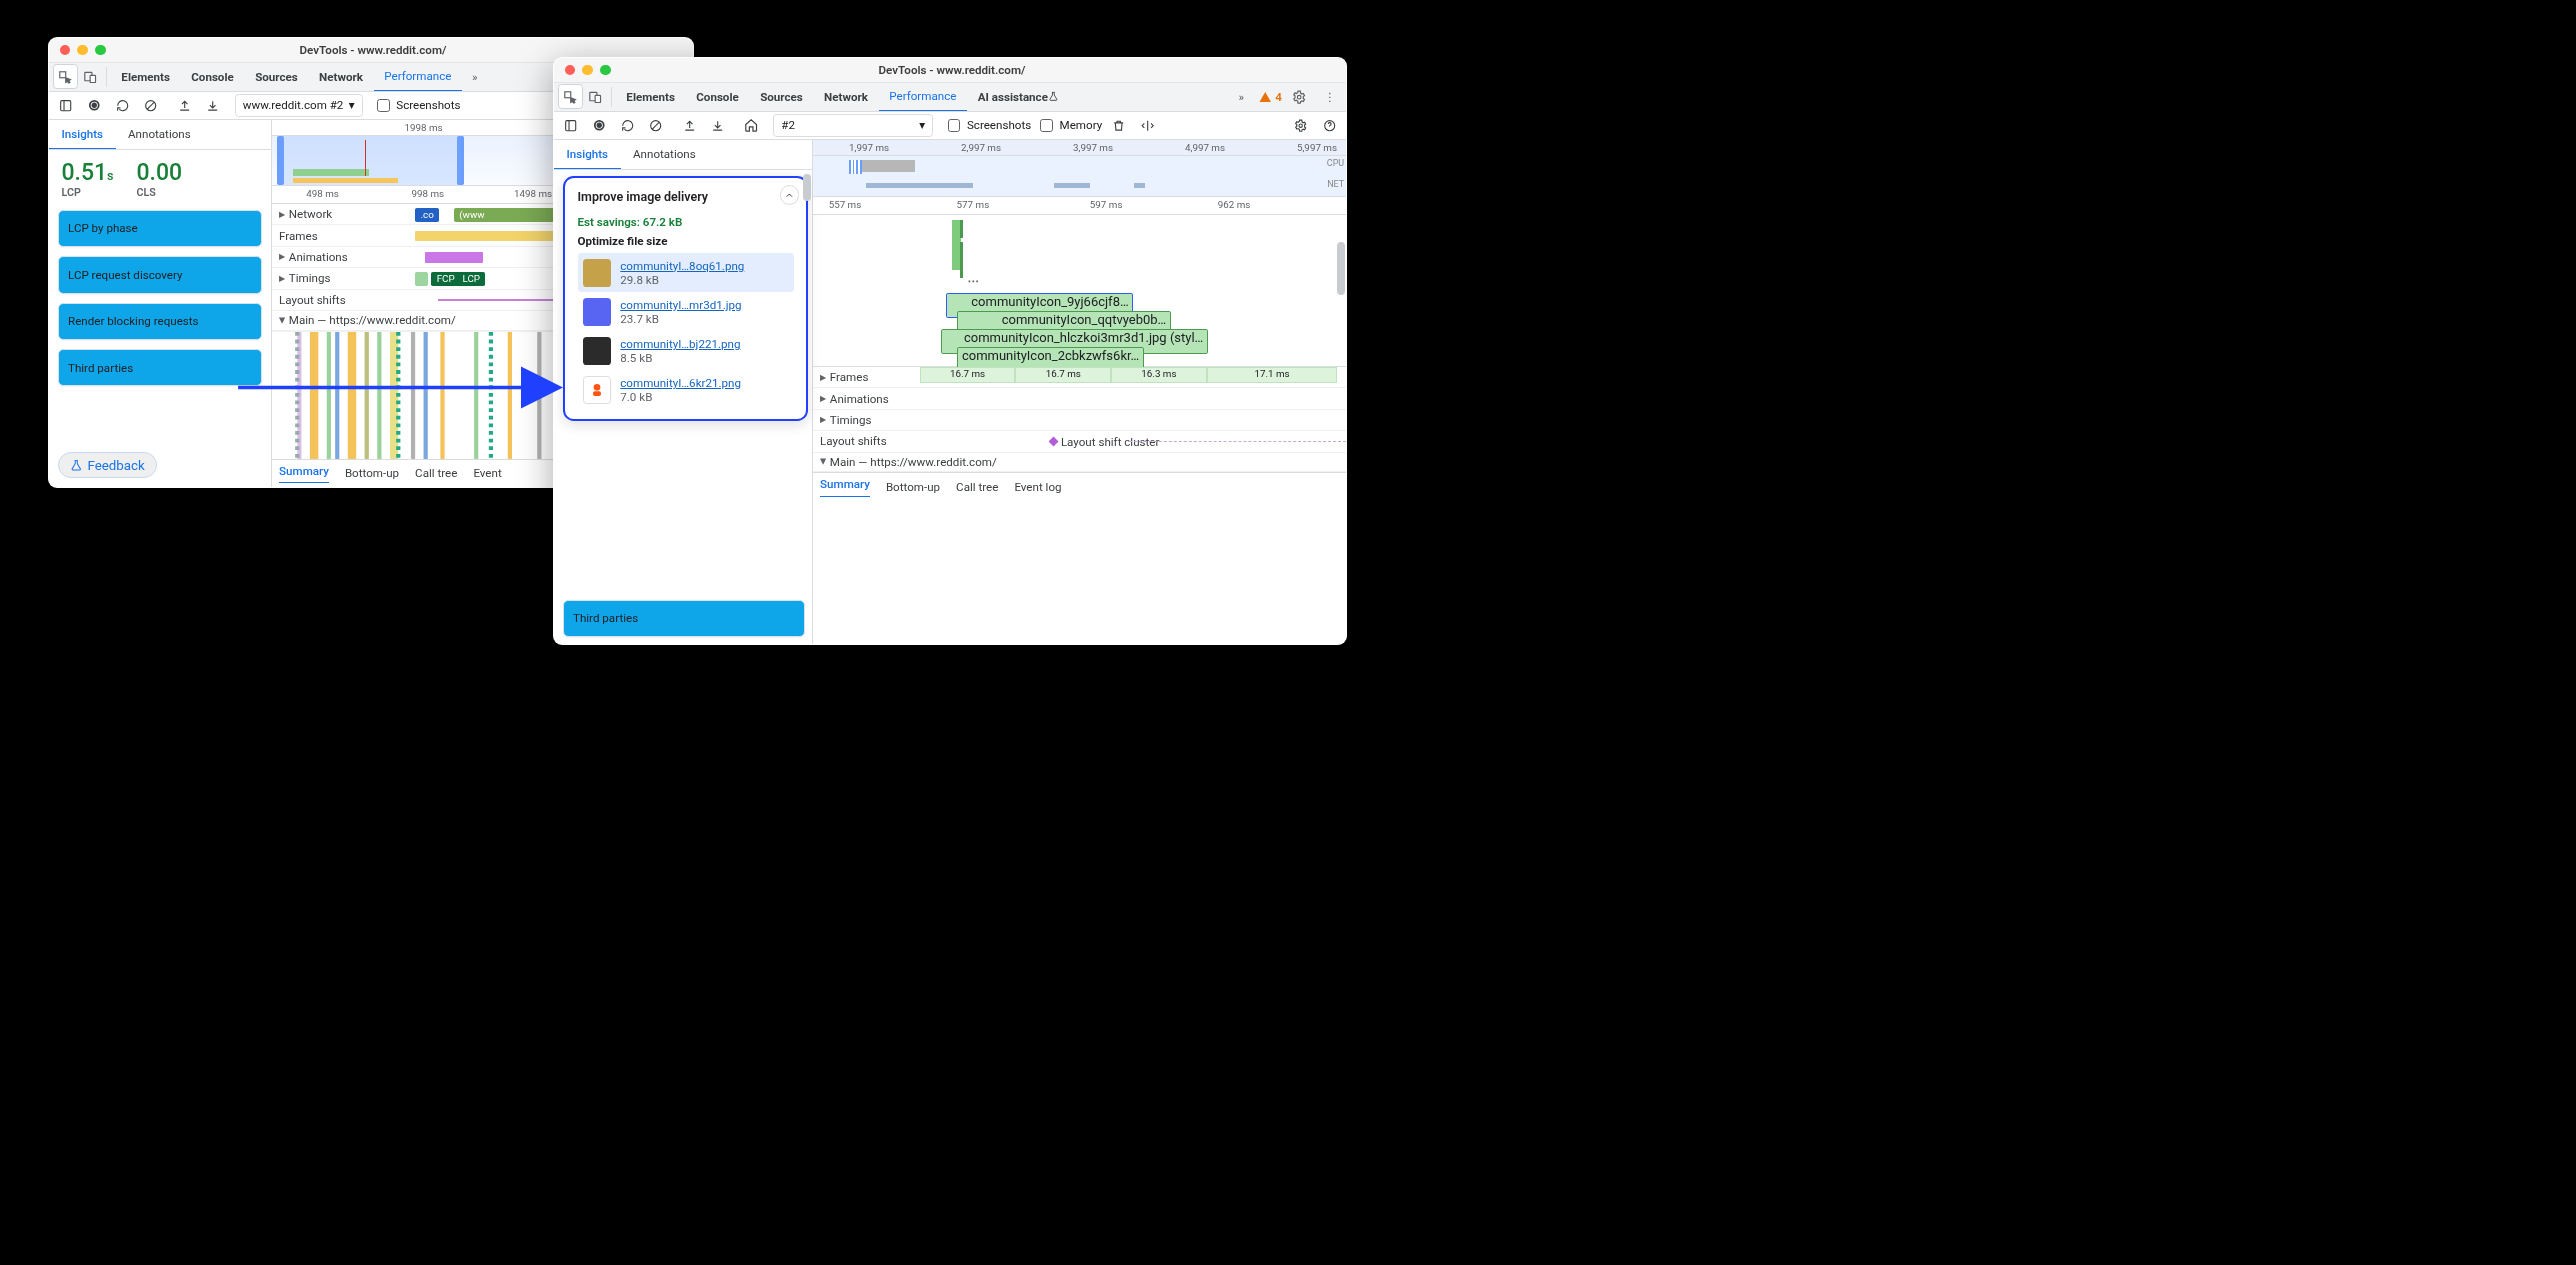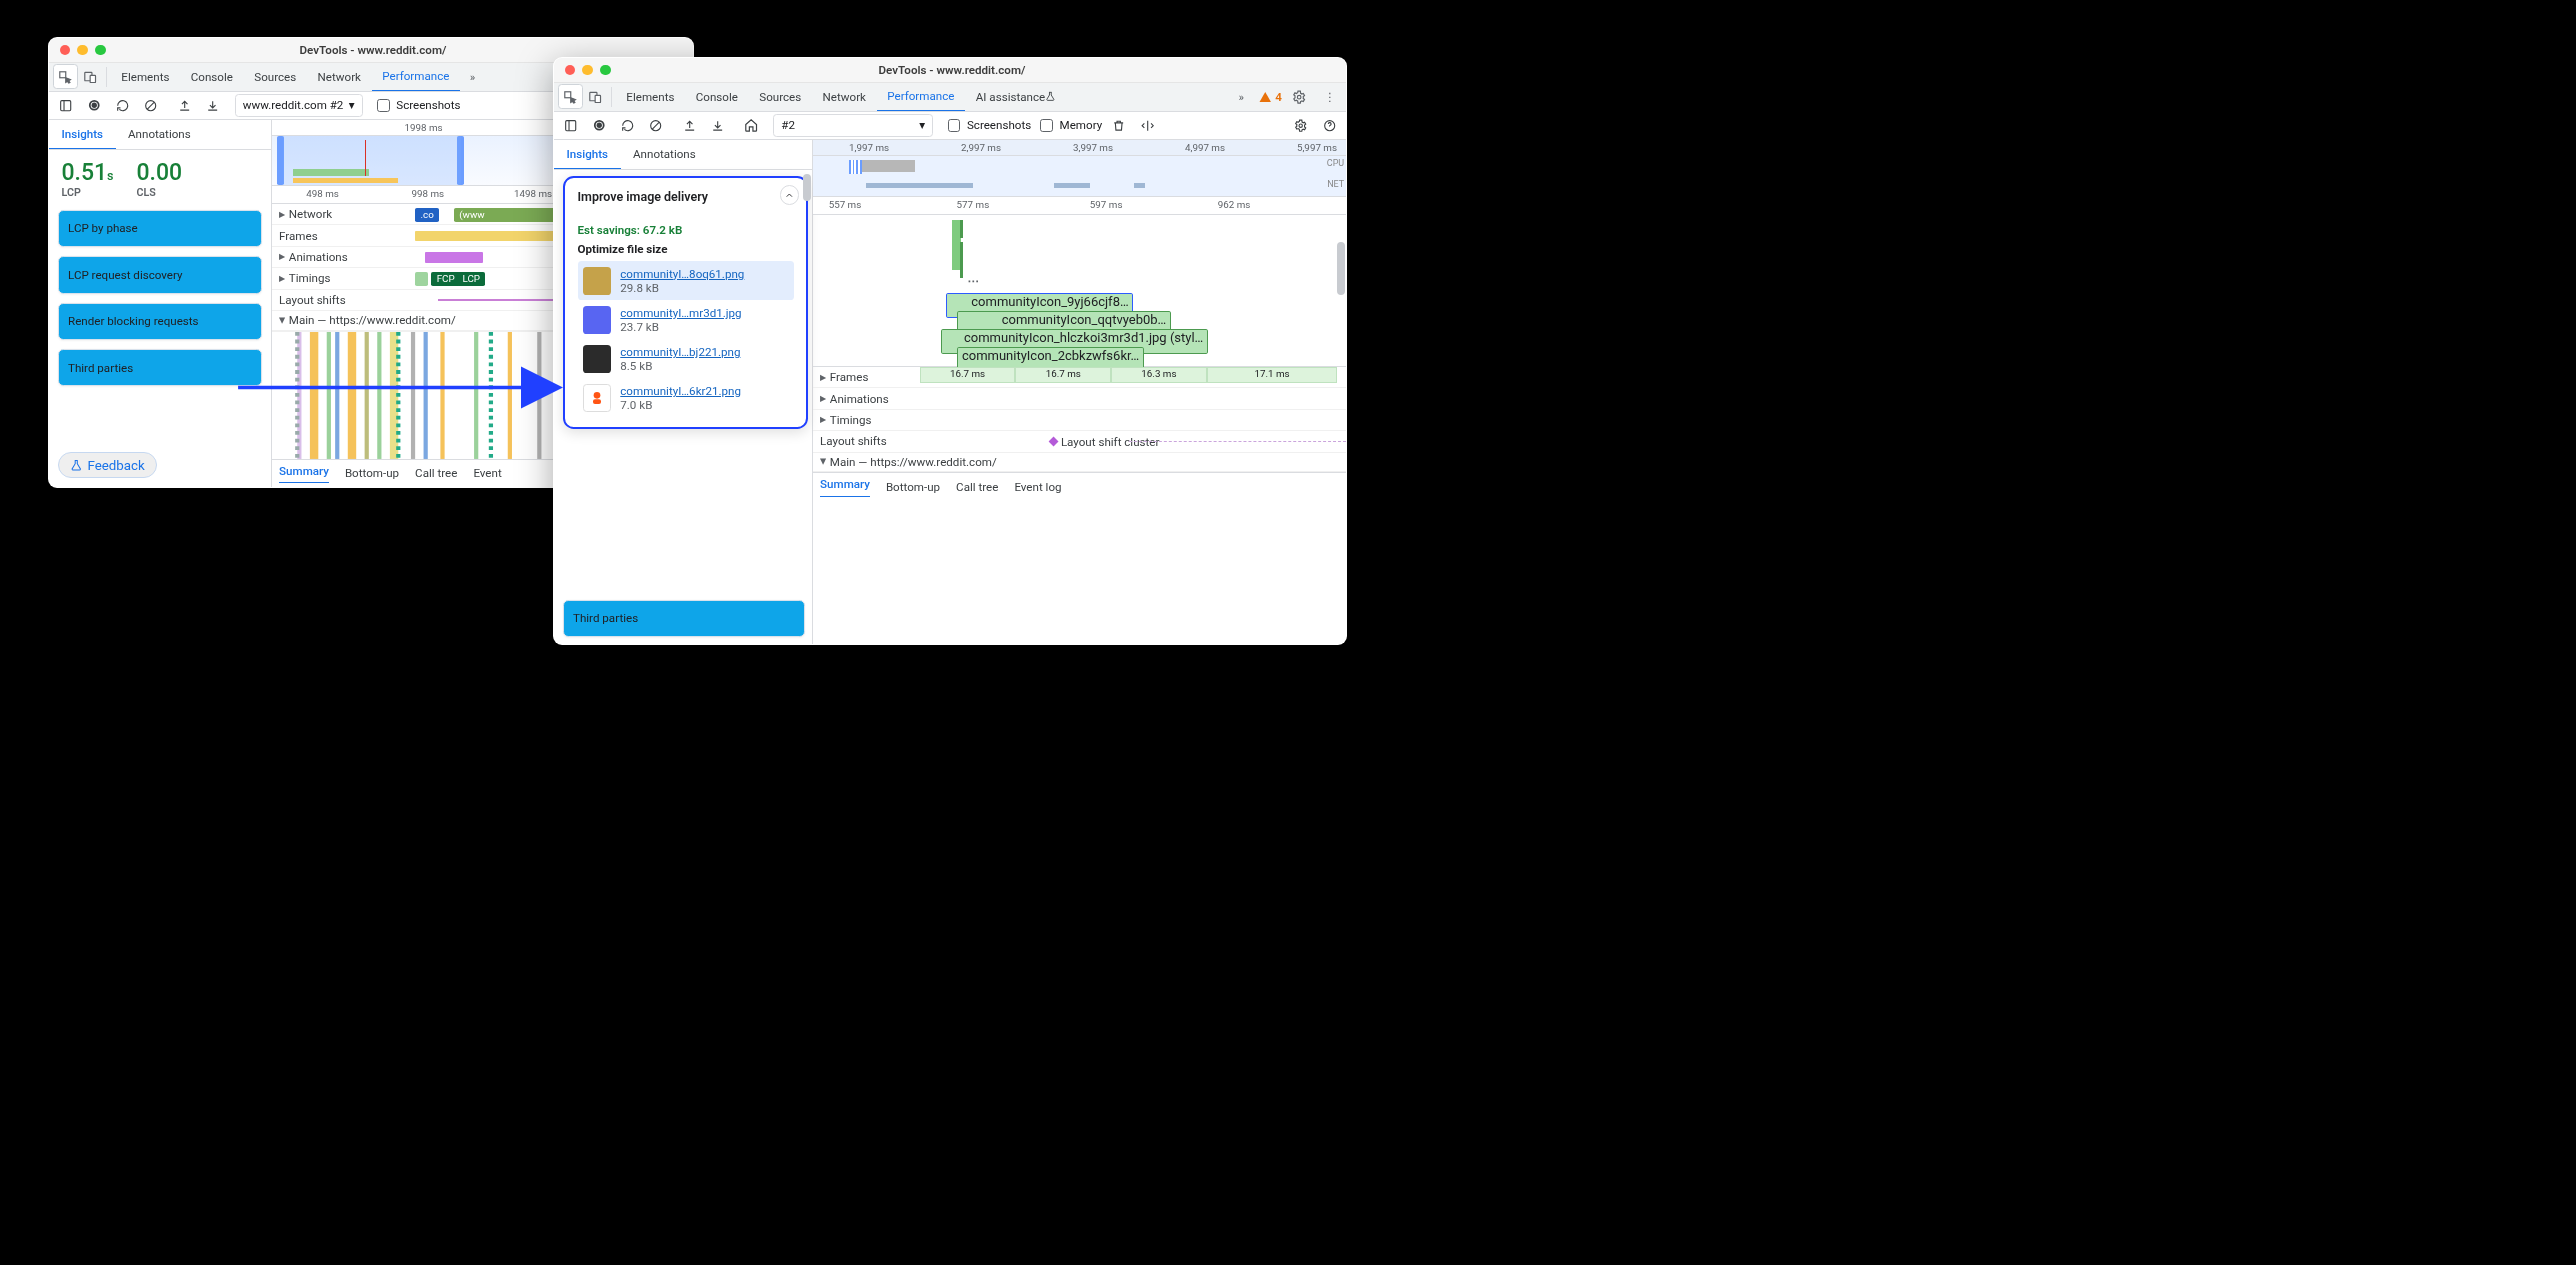--- a/index.html
+++ b/index.html
@@ -25,21 +25,21 @@
   
   .titlebar{display:flex;align-items:center;height:25px;background:#f6f6f6;border-bottom:0.9px solid #e5e5e5;}
   .traffic{display:flex;gap:7.1px;padding-left:10.7px;align-items:center;}
   .traffic span{width:10.7px;height:10.7px;border-radius:50%;display:block;}
   .titlebar .title{flex:1;text-align:center;font-weight:600;color:#3c3c3c;}
   
   .tabs{display:flex;align-items:center;height:28.5px;border-bottom:0.9px solid var(--border);padding:0 3.6px;gap:0;background:var(--panel);}
   .tabs .ico{width:25px;height:25px;display:flex;align-items:center;justify-content:center;color:#5f6368;border-radius:3.6px;}
   .tabs .ico.sel{border:0.9px solid #cfd4d9;background:#fff;}
   .tabs .sep{width:0.9px;height:19.6px;background:var(--border);margin:0 3.6px;}
-  .tab{padding:0 10.7px;height:28.5px;display:flex;align-items:center;color:#3c4043;cursor:pointer;}
+  .tab{padding:0 10.7px;height:28.5px;display:flex;align-items:center;color:#3c4043;cursor:pointer;font-weight:bold;}
   .tab.active{color:var(--blue);border-bottom:1.8px solid var(--blue);font-weight:400;}
   .right-icons{margin-left:auto;display:flex;align-items:center;gap:5.3px;color:#5f6368;}
   .warn{color:var(--orange);display:flex;align-items:center;gap:3.6px;font-weight:600;}
   
   .tbar{display:flex;align-items:center;height:28.5px;border-bottom:0.9px solid var(--border);gap:5.3px;padding:0 5.3px;background:#fff;}
   .tbar .ico{width:23px;height:23px;display:flex;align-items:center;justify-content:center;color:#3c4043;border-radius:3.6px;}
   .tbar .sel-box{display:flex;align-items:center;gap:5.3px;padding:0 7.1px;height:23px;border:0.9px solid var(--border);border-radius:3.6px;min-width:125px;justify-content:space-between;}
   .tbar label{display:flex;align-items:center;gap:3.6px;}
   .chk{appearance:none;width:12.5px;height:12.5px;border:1.3px solid #5f6368;border-radius:2.7px;}
   
@@ -67,21 +67,21 @@
   .trackrow .tri{font-size:8px;color:#5f6368;}
   .trackrow .lane{flex:1;position:relative;height:100%;}
   .bar{position:absolute;height:10.7px;top:5.3px;border-radius:0.9px;}
   .pill{position:absolute;height:14.3px;top:3.6px;display:flex;align-items:center;padding:0 5.3px;font-size:9.8px;border-radius:1.8px;color:#fff;}
   .flame{position:relative;flex:1;background:#fff;}
   .bottom-tabs{display:flex;border-top:0.9px solid var(--border);height:28.5px;align-items:center;padding:0 7.1px;gap:16px;}
   .bottom-tabs .bt{color:#3c4043;cursor:pointer;}
   .bottom-tabs .bt.active{color:var(--blue);border-bottom:1.8px solid var(--blue);padding-bottom:4.5px;font-weight:500;}
   
   .insight-card{border:2.7px solid #2040ff;border-radius:10.7px;background:#fff;position:absolute;padding:10.7px 12.5px 9px;box-shadow:0 3.6px 12.5px rgba(0,0,0,.12);}
-  .insight-card h3{margin:0 0 19px;font-size:12.5px;font-weight:600;}
+  .insight-card h3{margin:0 0 11px;font-size:12.5px;font-weight:600;}
   .insight-card .chev{position:absolute;top:7.1px;right:7.1px;width:19.6px;height:19.6px;border:0.9px solid var(--border);border-radius:50%;display:flex;align-items:center;justify-content:center;}
   .insight-card .est{color:var(--green);font-weight:600;margin-bottom:5.3px;}
   .insight-card p{margin:0 0 7.1px;line-height:1.4;color:#3c4043;}
   .insight-card a{color:var(--link);text-decoration:underline;}
   .filelist{margin-top:5.3px;}
   .filelist b{display:block;margin:5.3px 0 5.3px;}
   .fileitem{display:flex;align-items:center;gap:9px;padding:5.3px 5.3px;border-radius:3.6px;}
   .fileitem.sel{background:var(--sel);}
   .thumb{width:28.5px;height:28.5px;border-radius:3.6px;flex-shrink:0;}
   .fileitem .t .nm{color:var(--link);text-decoration:underline;}

